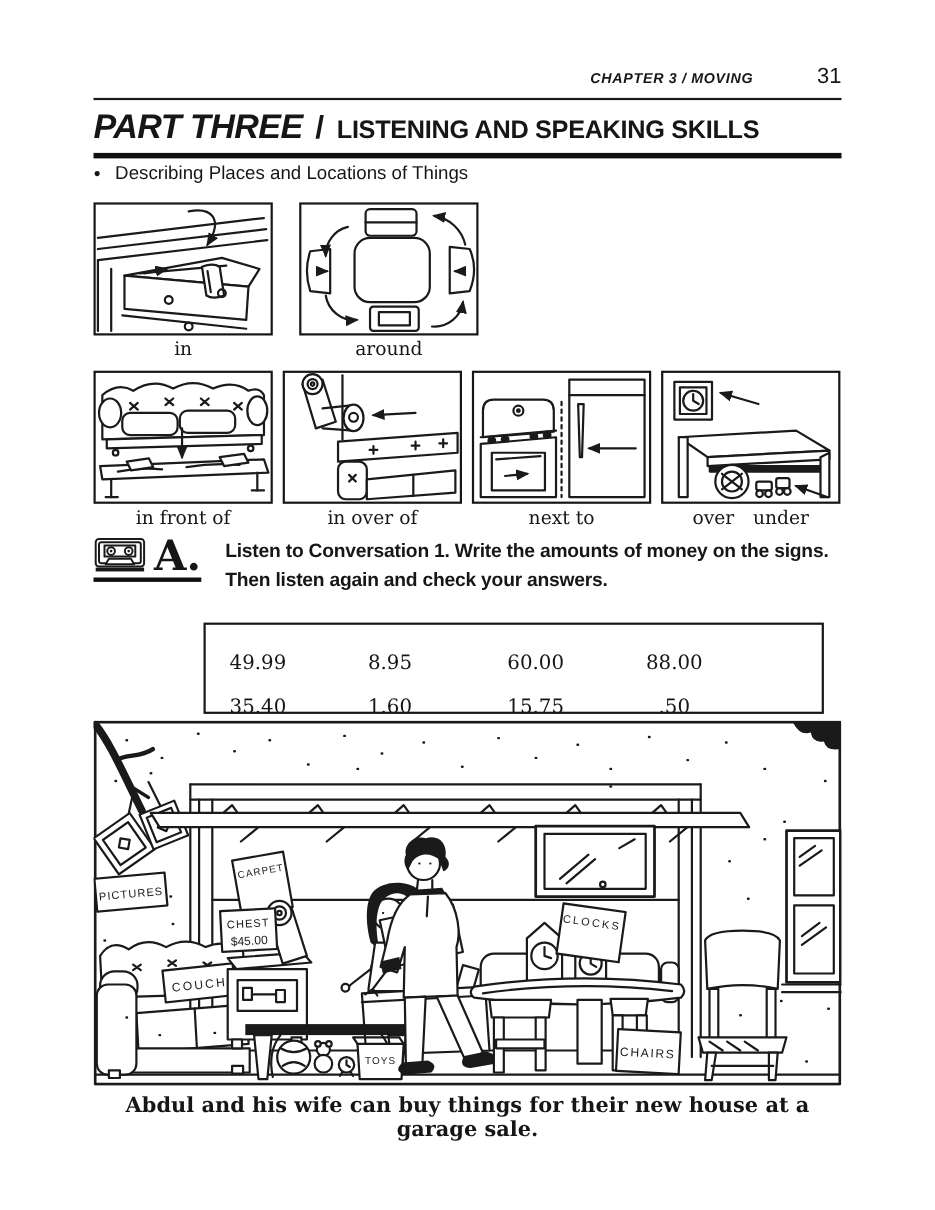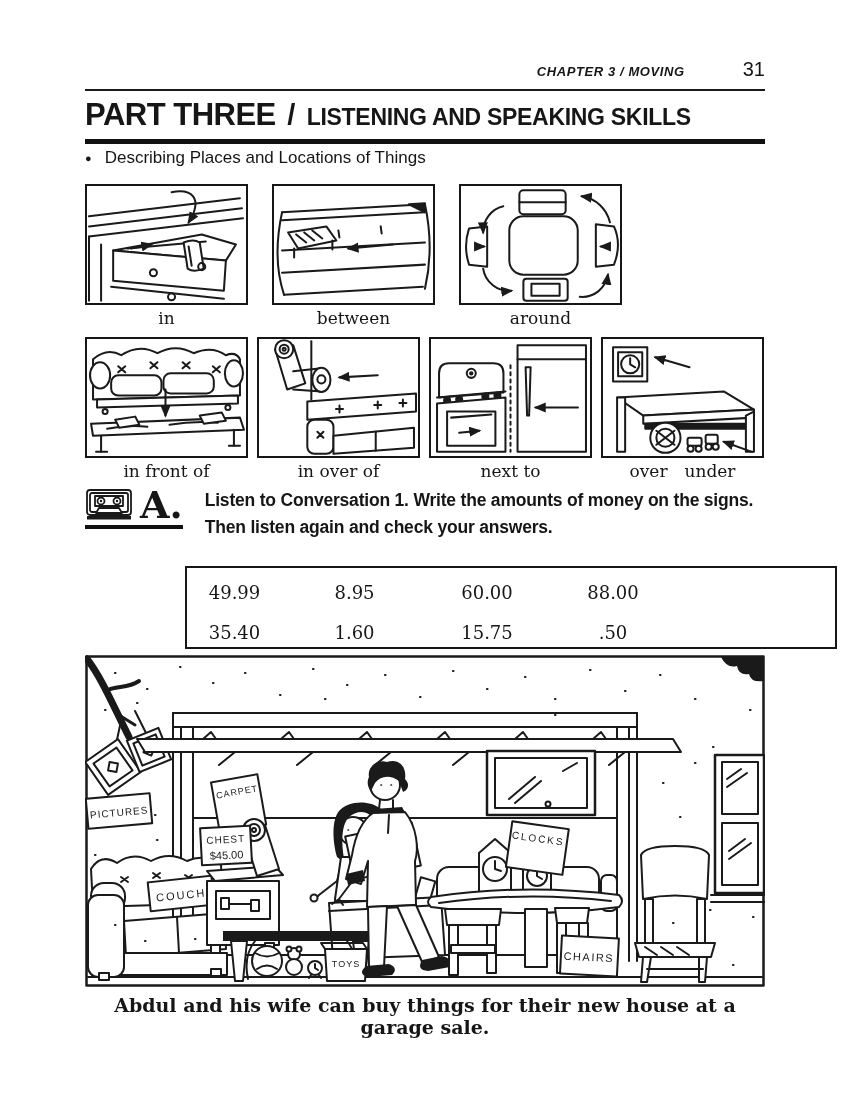--- a/index.html
+++ b/index.html
@@ -14,44 +14,44 @@
     display:flex;justify-content:flex-end;align-items:baseline;gap:58px;
     border-bottom:2px solid #1a1a1a;padding-bottom:8px;
   }
   .chapter-label{font-size:13px;font-weight:bold;letter-spacing:.6px;font-style:italic;}
   .page-number{font-size:20px;font-weight:normal;}
   
   .part-title{
     left:85px;top:97px;width:680px;border-bottom:5px solid #111;
     padding-bottom:6px;white-space:nowrap;
   }
-  .part-title .part{font-size:31px;font-weight:bold;letter-spacing:-.5px;}
+  .part-title .part{font-size:31px;font-weight:bold;letter-spacing:-.5px;font-style:italic;}
   .part-title .sep{font-size:29px;font-weight:bold;margin:0 7px;}
   .part-title .skills{font-size:23px;font-weight:bold;letter-spacing:-.3px;}
   .objective{left:85px;top:148px;width:680px;display:flex;align-items:center;gap:13px;font-size:17px;}
   .objective .bullet{font-size:11px;line-height:1;}
   
   .prep-row{left:85px;width:679px;display:grid;grid-template-columns:repeat(4,163px);gap:9px;}
   .prep-row.r1{top:184px;gap:24px;}
   .prep-row.r2{top:337px;}
   .prep-cell{display:flex;flex-direction:column;}
   .prep-box{height:121px;border:2.5px solid #161616;background:#fff;box-sizing:border-box;}
   .prep-box svg{display:block;width:100%;height:100%;}
   .prep-label{margin-top:3px;text-align:center;font-family:"DejaVu Serif",serif;font-size:17px;}
   .prep-label.double{display:flex;justify-content:center;gap:17px;}
   
   .exercise{left:85px;top:487px;width:680px;display:flex;align-items:flex-start;}
   .exercise-badge{display:flex;align-items:flex-end;gap:7px;border-bottom:4px solid #111;padding-bottom:4px;}
   .exercise-letter{font-family:"DejaVu Serif",serif;font-size:38px;line-height:.85;font-weight:bold;}
   .exercise-text{margin-left:22px;font-weight:bold;font-size:17.5px;line-height:1.55;width:575px;letter-spacing:-.2px;}
   
   .amounts-box{
-    left:185px;top:566px;width:652px;height:83px;border:2px solid #161616;box-sizing:border-box;
+    left:185px;top:566px;width:564px;height:83px;border:2px solid #161616;box-sizing:border-box;
     display:grid;grid-template-columns:95px 145px 120px 132px;align-content:start;justify-items:center;
-    padding-top:14px;row-gap:19px;font-family:"DejaVu Serif",serif;font-size:18px;
+    padding-top:24px;row-gap:19px;font-family:"DejaVu Serif",serif;font-size:18px;
   }
   
   .garage{left:85px;top:655px;width:680px;height:332px;}
   .caption{left:85px;top:994px;width:680px;text-align:center;
     font-family:"DejaVu Serif",serif;font-weight:bold;font-size:19px;}
   svg text{font-family:"Liberation Sans",sans-serif;fill:#1a1a1a;stroke:none;}
 </style>
 </head>
 <body>
 
@@ -101,41 +101,20 @@
             <circle cx="84" cy="110" r="3.5"></circle>
           <path d="M84,6 C104,2 116,12 101,36" marker-end="url(#ah)"></path>
           <path d="M44,62 L64,58" marker-end="url(#ah)"></path>
         </g>
       </svg>
     </div>
     <div class="prep-label">in</div>
   </div>
 
 
-  <div class="prep-cell">
-    <div class="prep-box">
-      <svg viewBox="0 0 158 116">
-        <g stroke="#1a1a1a" stroke-width="2" fill="none" stroke-linecap="round" stroke-linejoin="round">
-          <path d="M8,26 L150,18 M8,34 L150,26"></path>
-          <polygon points="134,18 150,17 150,26" fill="#1a1a1a"></polygon>
-          <path d="M8,64 L150,56"></path>
-          <path d="M64,44 l1,7 M106,40 l1,7"></path>
-          <path d="M8,26 C2,54 2,84 10,108"></path>
-          <path d="M150,18 C156,46 156,76 150,102"></path>
-          <path d="M8,86 L150,78"></path>
-            <path d="M10,108 L148,100"></path>
-          <polygon points="14,46 52,40 62,54 24,62" fill="#fff"></polygon>
-          <path d="M22,48 l10,8 M30,46 l10,8 M38,44 l10,8"></path>
-          <path d="M20,62 l0,9 M58,54 l0,9"></path>
-          <path d="M118,58 L74,62" marker-end="url(#ah)"></path>
-        </g>
-      </svg>
-    </div>
-    <div class="prep-label">between</div>
-  </div>
 
   <div class="prep-cell">
     <div class="prep-box">
       <svg viewBox="0 0 158 116">
         <g stroke="#1a1a1a" stroke-width="2" fill="none" stroke-linecap="round" stroke-linejoin="round">
           <rect x="48" y="30" width="68" height="58" rx="14" fill="#fff"></rect>
           <rect x="58" y="4" width="46" height="24" rx="4" fill="#fff"></rect>
             <line x1="58" y1="16" x2="104" y2="16"></line>
           <rect x="62" y="92" width="44" height="22" rx="3" fill="#fff"></rect>
           <rect x="70" y="97" width="28" height="12" fill="#fff"></rect>

